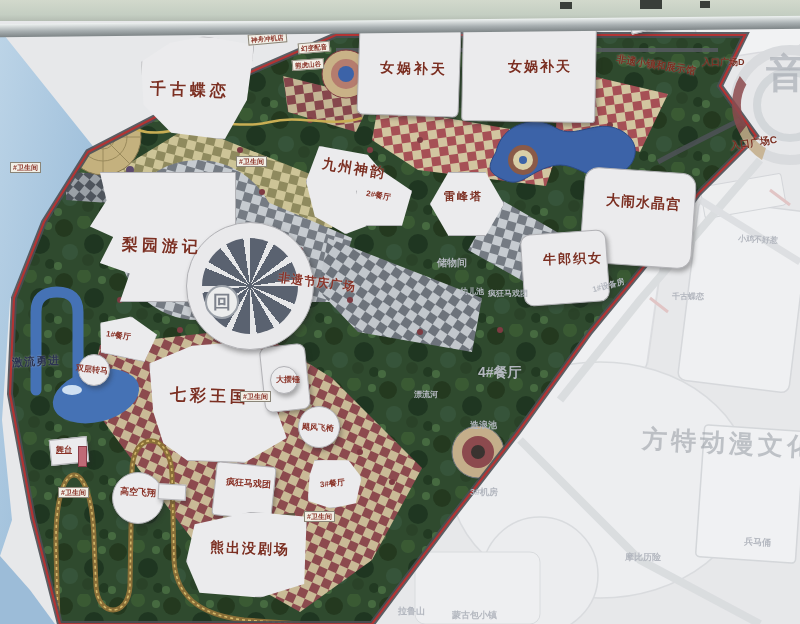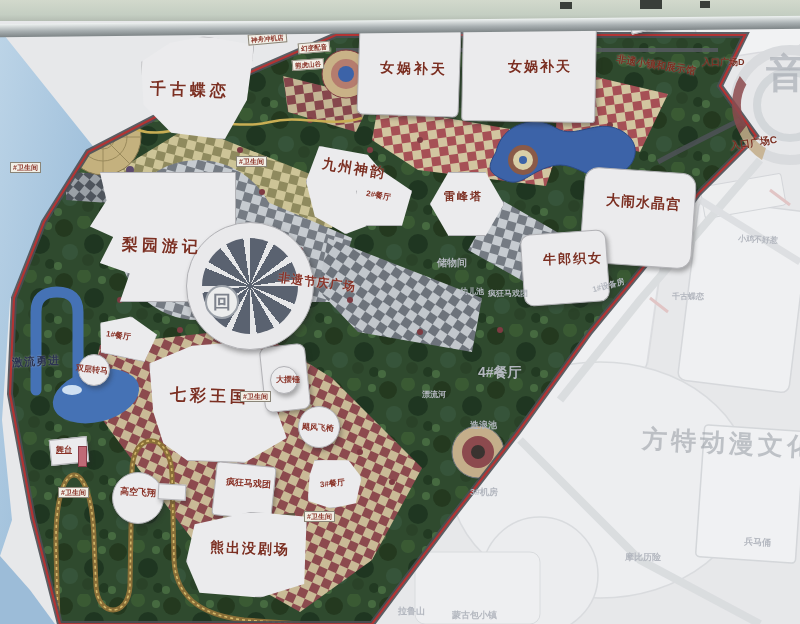--- a/index.html
+++ b/index.html
@@ -292,21 +292,21 @@
   <div class="tag" style="left:10px;top:162px;">#卫生间</div>
   <div class="tag" style="left:236px;top:156px;">#卫生间</div>
   <div class="tag" style="left:240px;top:391px;">#卫生间</div>
   <div class="tag" style="left:58px;top:487px;">#卫生间</div>
   <div class="tag" style="left:304px;top:511px;">#卫生间</div>
 
   <div class="flbl" style="left:437px;top:256px;font-size:10px;">储物间</div>
   <div class="flbl" style="left:460px;top:286px;font-size:8px;">幼儿池</div>
   <div class="flbl" style="left:488px;top:288px;font-size:8px;">疯狂马戏团</div>
   <div class="flbl" style="left:478px;top:364px;font-size:14px;">4#餐厅</div>
-  <div class="flbl" style="left:414px;top:389px;font-size:8px;margin-left:8px;">漂流河</div>
+  <div class="flbl" style="left:414px;top:389px;font-size:8px;">漂流河</div>
   <div class="flbl" style="left:470px;top:419px;font-size:9px;">造浪池</div>
   <div class="flbl" style="left:470px;top:486px;font-size:9px;">3#机房</div>
   <div class="flbl" style="left:744px;top:536px;font-size:9px;transform:rotate(3deg);">兵马俑</div>
   <div class="flbl" style="left:625px;top:551px;font-size:9px;">摩比历险</div>
   <div class="flbl" style="left:738px;top:234px;font-size:8px;transform:rotate(3deg);">小鸡不好惹</div>
   <div class="flbl" style="left:592px;top:280px;font-size:8px;transform:rotate(-15deg);">1#设备房</div>
   <div class="flbl" style="left:452px;top:609px;font-size:9px;">蒙古包小镇</div>
   <div class="flbl" style="left:398px;top:605px;font-size:9px;">拉鲁山</div>
   <div class="flbl" style="left:672px;top:291px;font-size:8px;">千古蝶恋</div>
 

